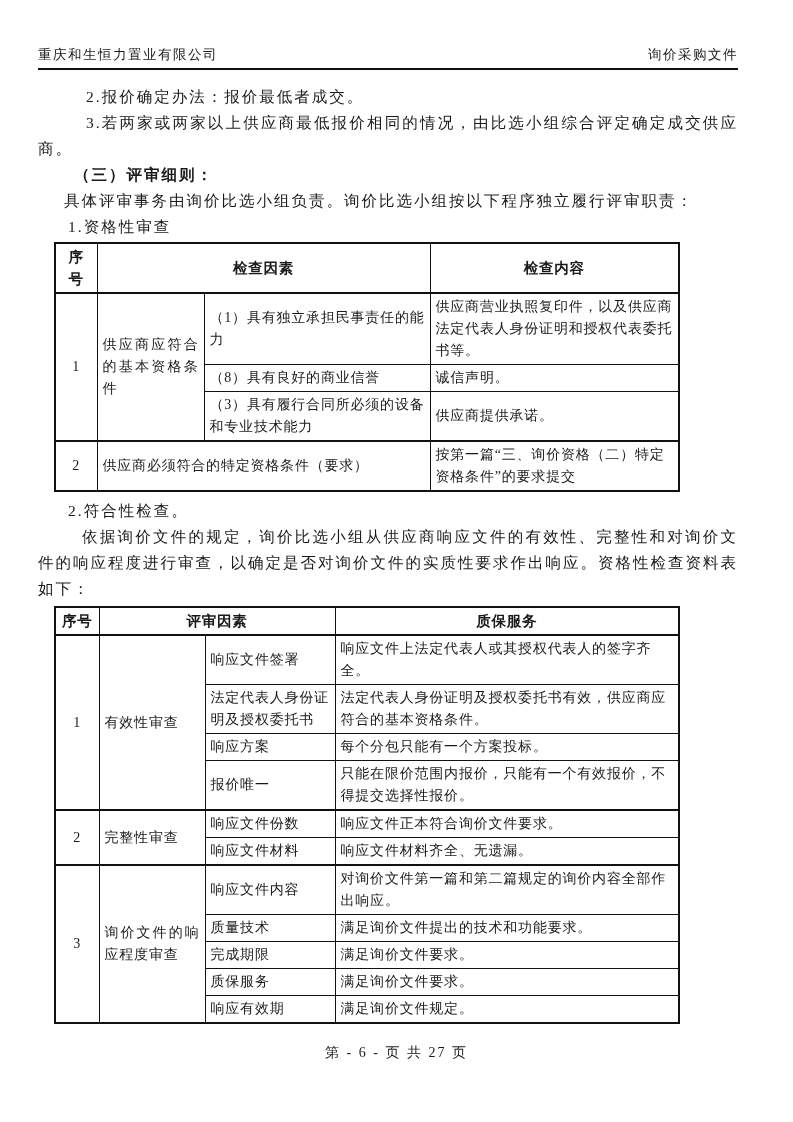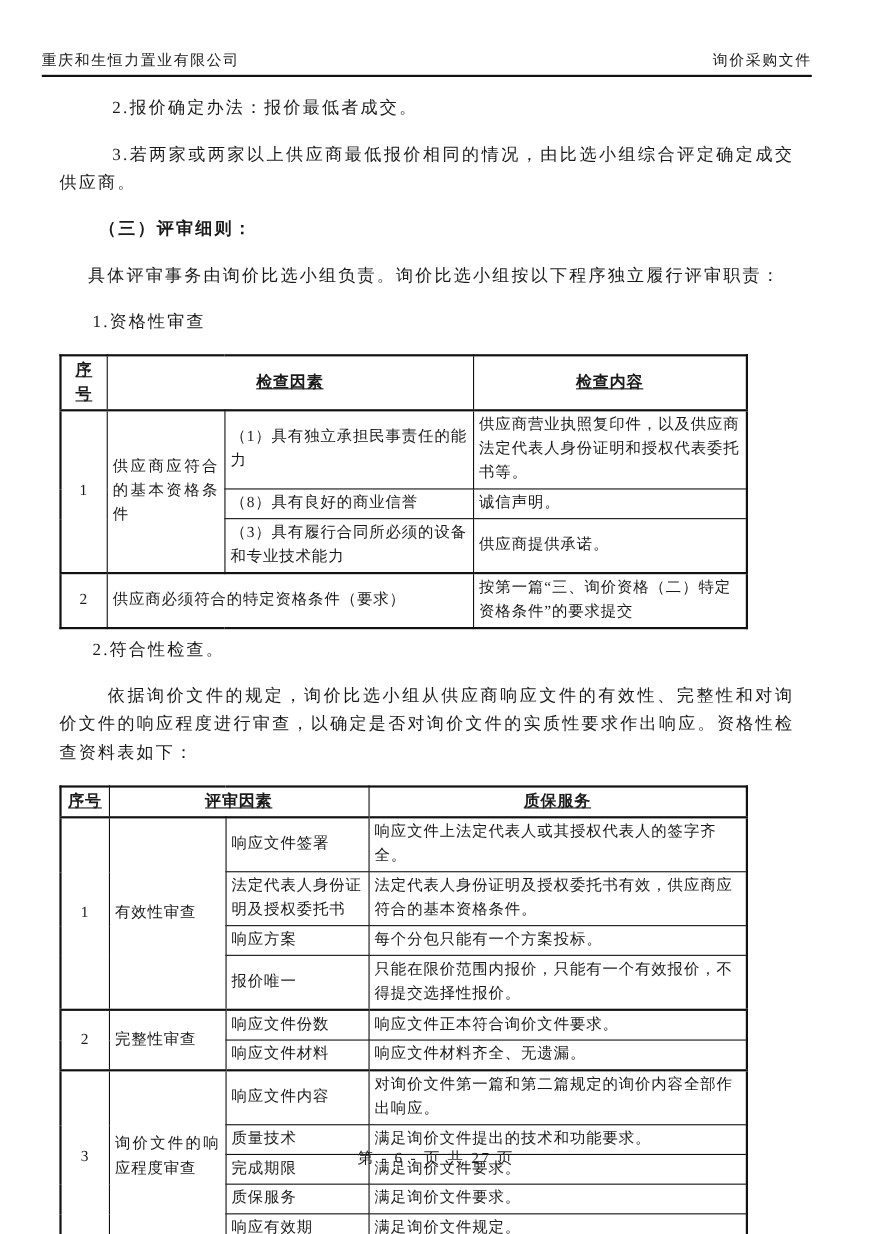--- a/index.html
+++ b/index.html
@@ -17,21 +17,21 @@
   
   .hdr{
     display:flex;justify-content:space-between;align-items:flex-end;
     padding-top:46px;padding-bottom:4px;
     border-bottom:2.5px solid #111;
     font-size:13.5px;letter-spacing:1.5px;
   }
   
   .body{margin-top:14px;}
   .body p{
-    margin:16px;
+    margin:0;
     font-size:15.5px;
     line-height:26px;
     letter-spacing:2px;
     text-align:justify;
   }
   .ind26{text-indent:26px;}
   .ind30{text-indent:30px;}
   .ind36{text-indent:36px;font-weight:bold;}
   .ind44{text-indent:44px;}
   .ind48{text-indent:48px;}
@@ -57,21 +57,21 @@
     text-align:center;
     border-bottom-width:2px;
     font-size:14.5px;
   }
   .tbl tr.bt2 td{border-top-width:2px;}
   .tbl td.cnum{text-align:center;}
   .tbl td.just{text-align:justify;}
   tr.r-h1{height:25px;}
   tr.r-h2{height:48px;}
   tr.r-h3{height:66px;}
-  tr.r-hd{height:27px;text-decoration:underline;}
+  tr.r-hd{height:27px;}
   .t1{width:624px;margin-top:2px;}
   .t2{width:624px;margin-top:4px;}
   .p-after-table{margin-top:6px !important;}
   
   .footer{
     position:absolute;left:0;top:1044px;width:100%;
     text-align:center;
     font-size:14px;letter-spacing:2px;
   }
 </style>

